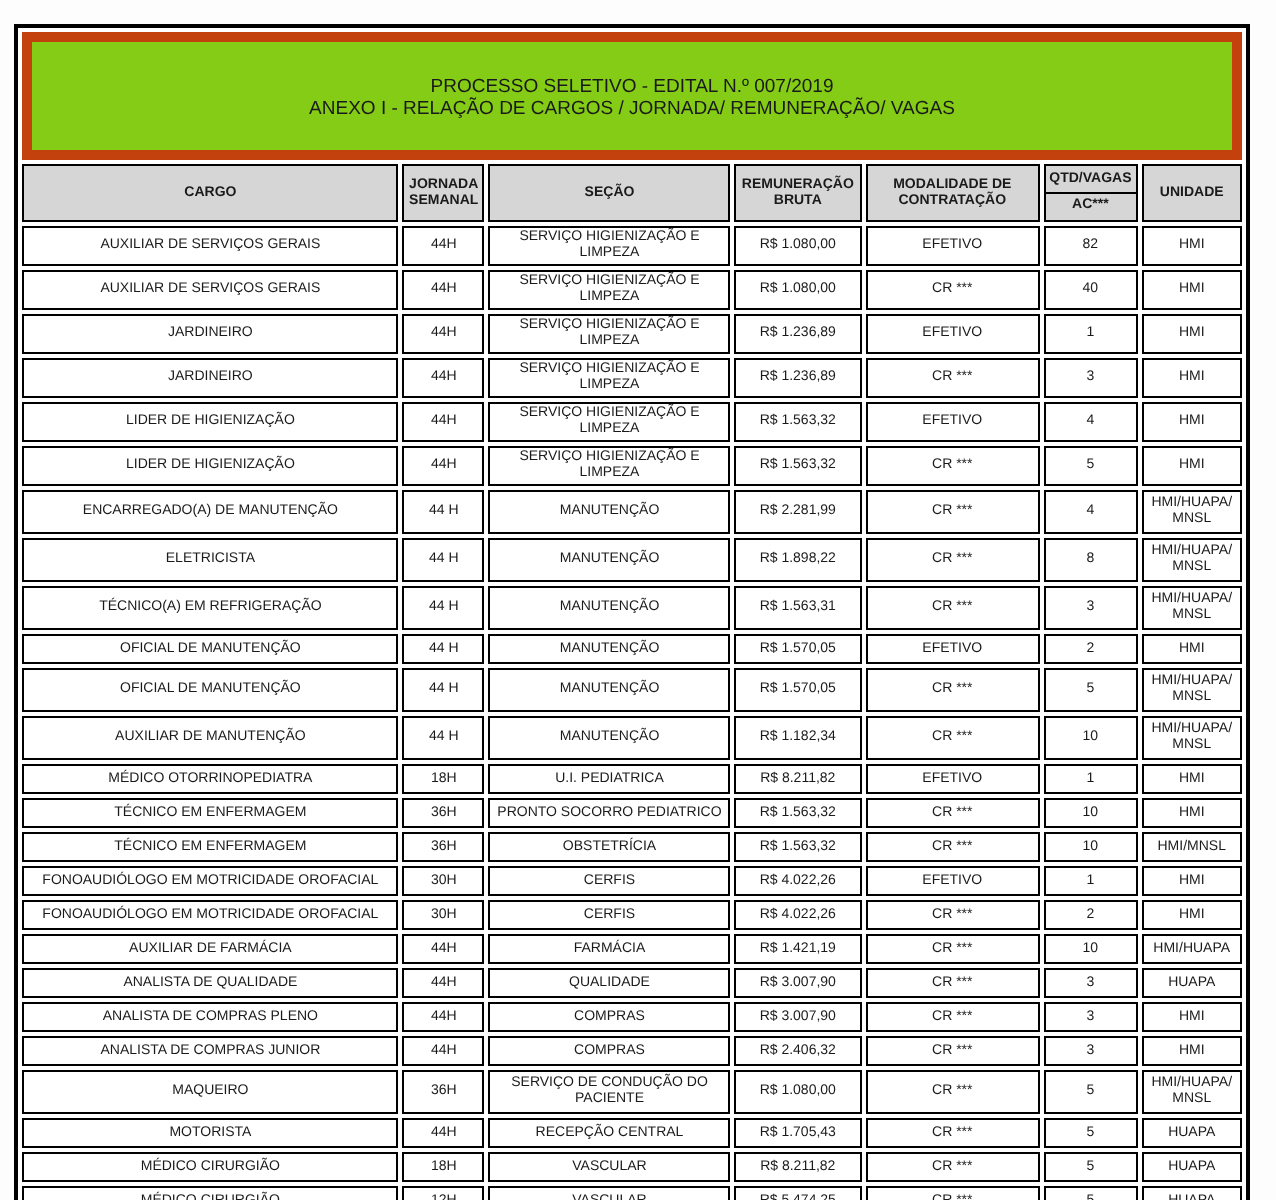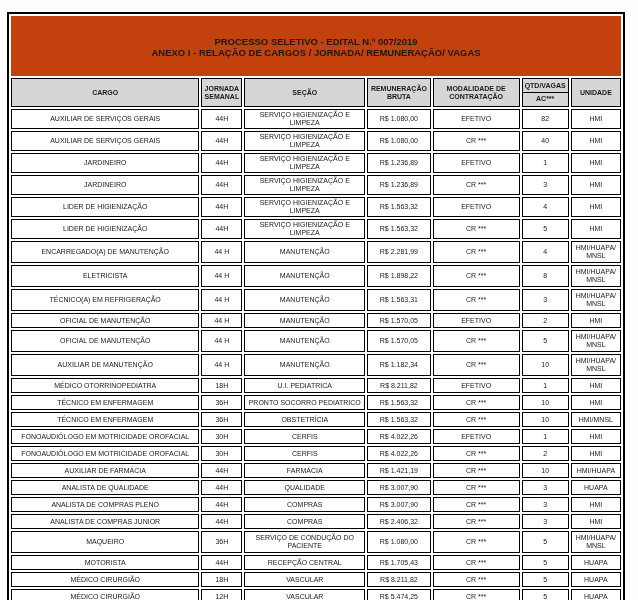--- a/index.html
+++ b/index.html
@@ -34,23 +34,23 @@
     text-align:center;
     vertical-align:middle;
     padding:1px 2px;
     font-size:7px;
     line-height:8px;
     color:#1a1a1a;
     overflow:hidden;
   }
   td.title-cell{
     height:52px;
-    border:3px solid #c2410c;
-    background:#c2410c;
-    font-weight:bold;
+    border:5px solid #c2410c;
+    background:#84cc16;
+    font-weight:normal;
     font-size:9.5px;
     line-height:11px;
   }
   .title-line1{margin-top:2px;}
   .title-line2{}
   th{
     background:var(--header-bg,#d6d6d6);
     font-weight:bold;
     height:24px;
   }

